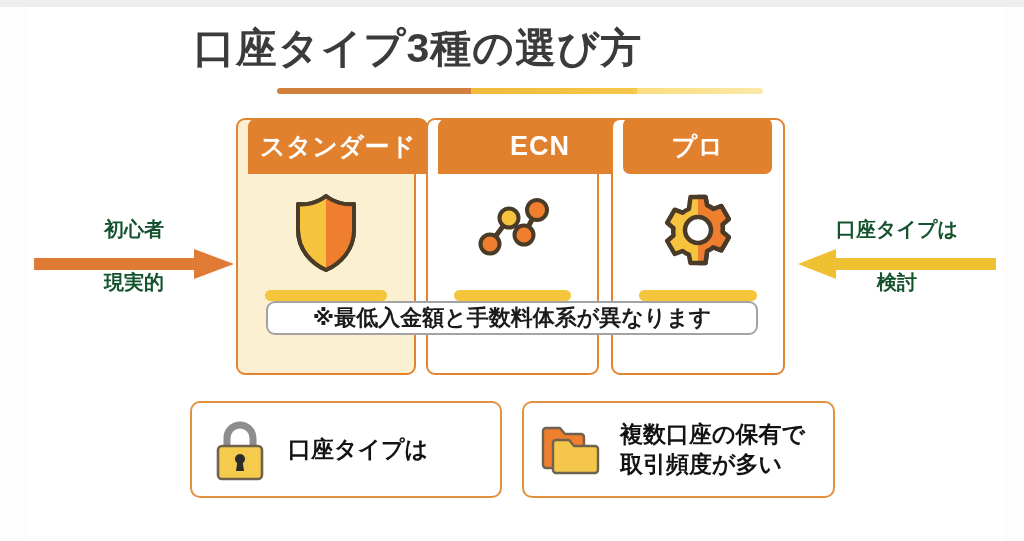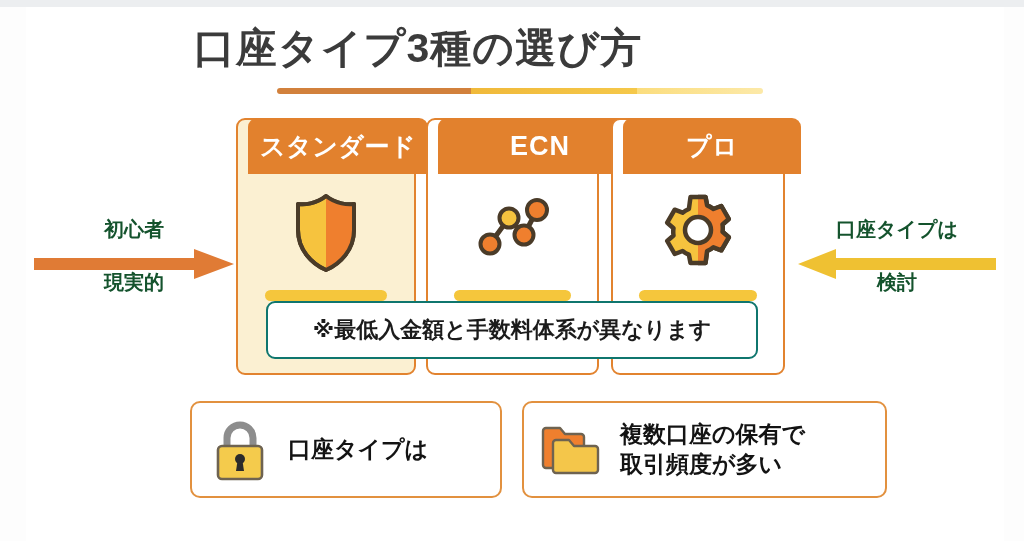--- a/index.html
+++ b/index.html
@@ -105,24 +105,24 @@
     position: absolute;
     height: 11px;
     border-radius: 6px;
     background: #f5c63c;
   }
 
   
   .note {
     position: absolute;
     left: 266px; top: 301px;
-    width: 492px; height: 58px;
-    box-sizing: border-box;
-    background: #ffffff;
-    border: 2px solid #0f766e;
+    width: 492px; height: 34px;
+    box-sizing: border-box;
+    background: #ffffff;
+    border: 2px solid #a3a3a3;
     border-radius: 9px;
     display: flex;
     align-items: center;
     justify-content: center;
     font-size: 22px;
     font-weight: bold;
     color: #1b1b1b;
     white-space: nowrap;
   }
 
@@ -206,21 +206,21 @@
           <circle cx="33" cy="26" r="9.5" fill="#f6c33e" stroke="#4a3b28" stroke-width="4"></circle>
           <circle cx="48" cy="43" r="9.5" fill="#ef7f2e" stroke="#4a3b28" stroke-width="4"></circle>
           <circle cx="61" cy="18" r="10" fill="#ef7f2e" stroke="#4a3b28" stroke-width="4"></circle>
         </svg>
       </div>
       <div class="card-bar" style="left:26px; right:26px; top:114px;"></div>
     </div>
   </div>
 
   <div class="card" style="left:611px; top:118px; width:174px; height:257px;">
-    <div class="card-head" style="width:178px;">プロ</div>
+    <div class="card-head" style="width:149px;border-radius:7px;">プロ</div>
     <div class="card-body">
       <div class="card-icon">
         <svg width="76" height="76" viewBox="0 0 76 76" aria-hidden="true">
           <defs>
             <clipPath id="gearRight">
                 <rect x="38" y="0" width="38" height="76"></rect>
               </clipPath>
           </defs>
           <g>
             <path d="M30.5 5 h15 l1.6 8.3 a25 25 0 0 1 6.3 3.7 l7.9-3 7.5 13 -6.3 5.5 a25 25 0 0 1 0 7.3 l6.3 5.5 -7.5 13 -7.9-3 a25 25 0 0 1 -6.3 3.7 L45.5 71 h-15 l-1.6-8.3 a25 25 0 0 1 -6.3-3.7 l-7.9 3 -7.5-13 6.3-5.5 a25 25 0 0 1 0-7.3 L7.2 30.7 l7.5-13 7.9 3 a25 25 0 0 1 6.3-3.7 Z" fill="#f6c33e" stroke="#4a3b28" stroke-width="4.5" stroke-linejoin="round"></path>
@@ -262,21 +262,21 @@
         <rect x="8" y="29" width="44" height="33" rx="4" fill="#f4cb4c" stroke="#6e6351" stroke-width="2.6"></rect>
         <circle cx="30" cy="42" r="5" fill="#2b2b2b"></circle>
         <path d="M27.5 44 h5 l1.5 10 h-8 Z" fill="#2b2b2b"></path>
       </svg>
     </div>
     <div class="foot-text">
       <div>口座タイプは</div>
     </div>
   </div>
 
-  <div class="foot" style="left:522px; top:401px; width:365px;">
+  <div class="foot" style="left:522px; top:401px; width:313px;">
     <div class="foot-icon">
       <svg width="66" height="62" viewBox="0 0 66 62" aria-hidden="true">
         <path d="M4 12 a3 3 0 0 1 3-3 h14 l5 6 h16 a3 3 0 0 1 3 3 v28 a3 3 0 0 1 -3 3 H7 a3 3 0 0 1 -3-3 Z" fill="#ef7f2e" stroke="#6e6351" stroke-width="2.4" stroke-linejoin="round"></path>
         <path d="M14 24 a3 3 0 0 1 3-3 h13 l5 6 h21 a3 3 0 0 1 3 3 v21 a3 3 0 0 1 -3 3 H17 a3 3 0 0 1 -3-3 Z" fill="#f4c64a" stroke="#6e6351" stroke-width="2.4" stroke-linejoin="round"></path>
       </svg>
     </div>
     <div class="foot-text">
       <div>複数口座の保有で</div>
       <div>取引頻度が多い</div>
     </div>

